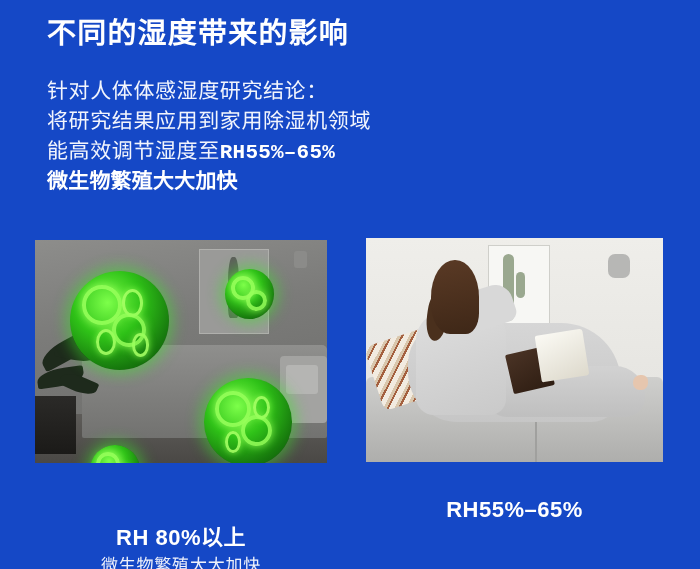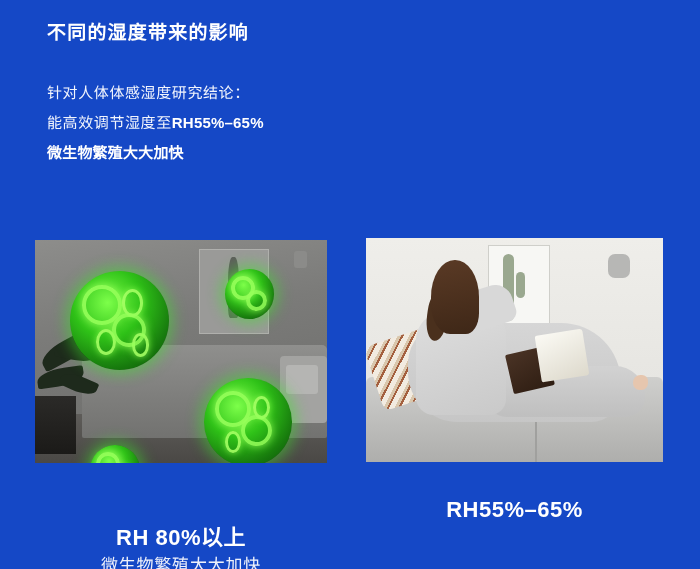--- a/index.html
+++ b/index.html
@@ -16,37 +16,38 @@
     width:700px; height:569px;
     background:#1548c6;
     color:#ffffff;
     -webkit-font-smoothing:antialiased;
   }
 
   
   .title {
     position:absolute;
     left:47px; top:16px;
-    font-size:19px;
+    font-size:29px;
     font-weight:bold;
     letter-spacing:1.2px;
     line-height:34px;
     color:#ffffff;
     white-space:nowrap;
   }
 
   
   .body-copy {
     position:absolute;
     left:47px; top:78px;
-    font-size:15px;
+    font-size:21px;
     line-height:30px;
     letter-spacing:0.6px;
     color:#f2f5fd;
     white-space:nowrap;
+    font-family:Liberation Mono, monospace;
   }
   .body-copy .line { display:block; }
   .body-copy .b { font-weight:bold; color:#ffffff; letter-spacing:0.2px; }
 
   
   .photo {
     position:absolute;
     overflow:hidden;
     background:#6d6d6d;
   }
@@ -248,20 +249,21 @@
 </style>
 </head>
 <body>
 
 <div id="page" style="background: rgb(21, 72, 198);">
 
   <h1 class="title">不同的湿度带来的影响</h1>
 
   <div class="body-copy">
     <span class="line">针对人体体感湿度研究结论：</span>
+    <span class="line">将研究结果应用到家用除湿机领域</span>
     <span class="line"><span>能高效调节湿度至</span><span class="b">RH55%–65%</span></span>
     <span class="line b">微生物繁殖大大加快</span>
   </div>
 
   <div class="photo" id="photo-left">
     <div class="scene">
       <div class="lr-wall"></div>
       <div class="lr-frame"></div>
       <div class="lr-lamp"></div>
       <div class="lr-floor"></div>

